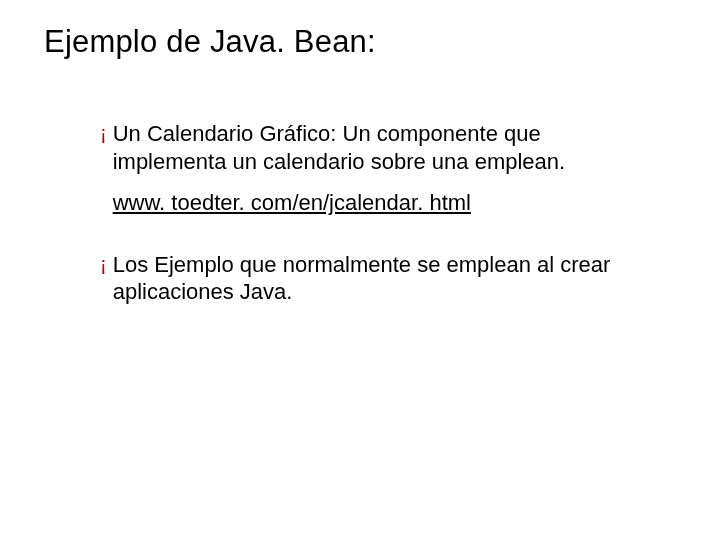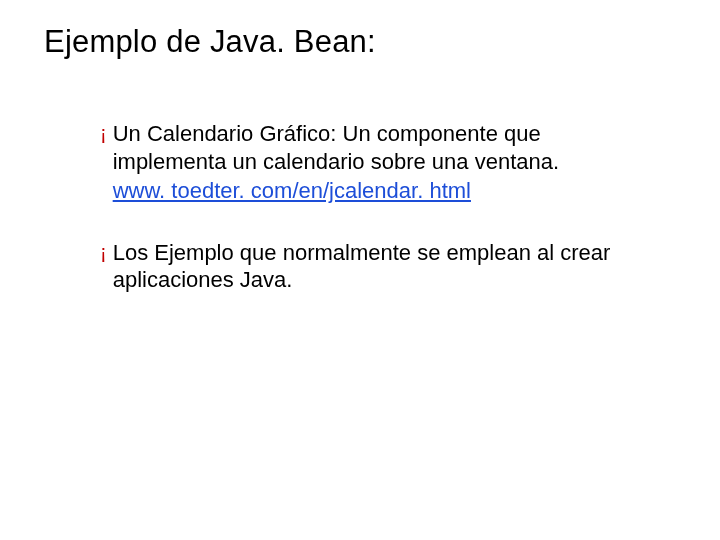--- a/index.html
+++ b/index.html
@@ -41,37 +41,37 @@
     font-size: 20px;
     margin-right: 6px;
     line-height: 1.35;
     flex: 0 0 auto;
   }
   .bullet-body {
     flex: 1 1 auto;
   }
   .link {
     text-decoration: underline;
-    color: #1d4ed8;
+    color: #000000;
     display: inline-block;
-    margin-top: 2px;
+    margin-top: 14px;
   }
 </style>
 </head>
 <body>
 
 <div class="slide">
   <h1 class="title">Ejemplo de Java. Bean:</h1>
 
   <div class="bullets">
 
     <div class="bullet-item">
       <span class="bullet-marker">¡</span>
       <div class="bullet-body">
-        <span>Un Calendario Gráfico: Un componente que implementa un calendario sobre una ventana.</span><br>
+        <span>Un Calendario Gráfico: Un componente que implementa un calendario sobre una emplean.</span><br>
         <a class="link" href="#">www. toedter. com/en/jcalendar. html</a>
       </div>
     </div>
 
     <div class="bullet-item">
       <span class="bullet-marker">¡</span>
       <div class="bullet-body">
         <span>Los Ejemplo que normalmente se emplean al crear aplicaciones Java.</span>
       </div>
     </div>

